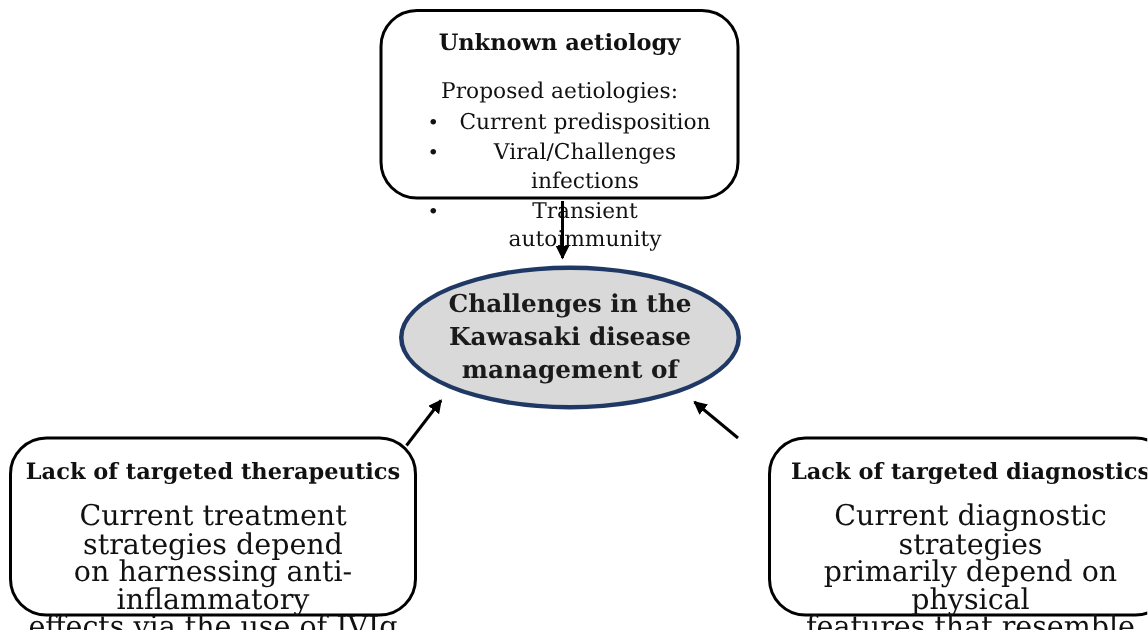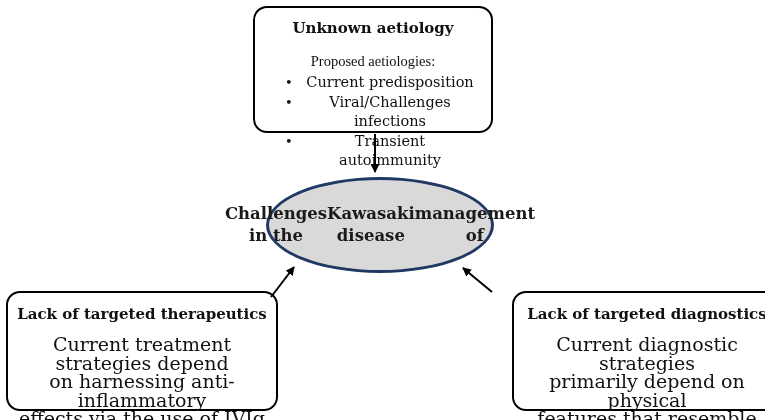--- a/index.html
+++ b/index.html
@@ -10,38 +10,37 @@
     height: 420px;
     background: #ffffff;
     font-family: "DejaVu Serif", "Liberation Serif", serif;
     color: #111111;
     overflow: hidden;
   }
   .rbox {
     position: absolute;
     background: #ffffff;
     border: 2.5px solid #000000;
-    border-radius: 14px;
+    border-radius: 25px;
     text-align: center;
   }
   .rbox .box-title {
     font-weight: bold;
     font-size: 15px;
     line-height: 19px;
   }
   .top-box {
     left: 253px; top: 6px;
     width: 240px; height: 127px;
     padding-top: 11px;
   }
   .top-box .subtitle {
     font-size: 14.5px;
     line-height: 19px;
     margin-top: 14px;
-    font-family: Liberation Serif, serif;
   }
   .bullet-list {
     list-style: none;
     margin-top: 2px;
     padding: 0 14px 0 30px;
   }
   .bullet-list li {
     display: flex;
     font-size: 14.5px;
     line-height: 19.5px;
@@ -57,21 +56,21 @@
     text-align: center;
   }
   .ellipse {
     position: absolute;
     left: 266px; top: 177px;
     width: 228px; height: 96px;
     background: #d9d9d9;
     border: 3px solid #1f3864;
     border-radius: 50%;
     display: flex;
-    flex-direction: row;
+    flex-direction: column;
     align-items: center;
     justify-content: center;
     text-align: center;
   }
   .ellipse .e-line {
     font-weight: bold;
     font-size: 16.5px;
     line-height: 22px;
     color: #1a1a1a;
   }

